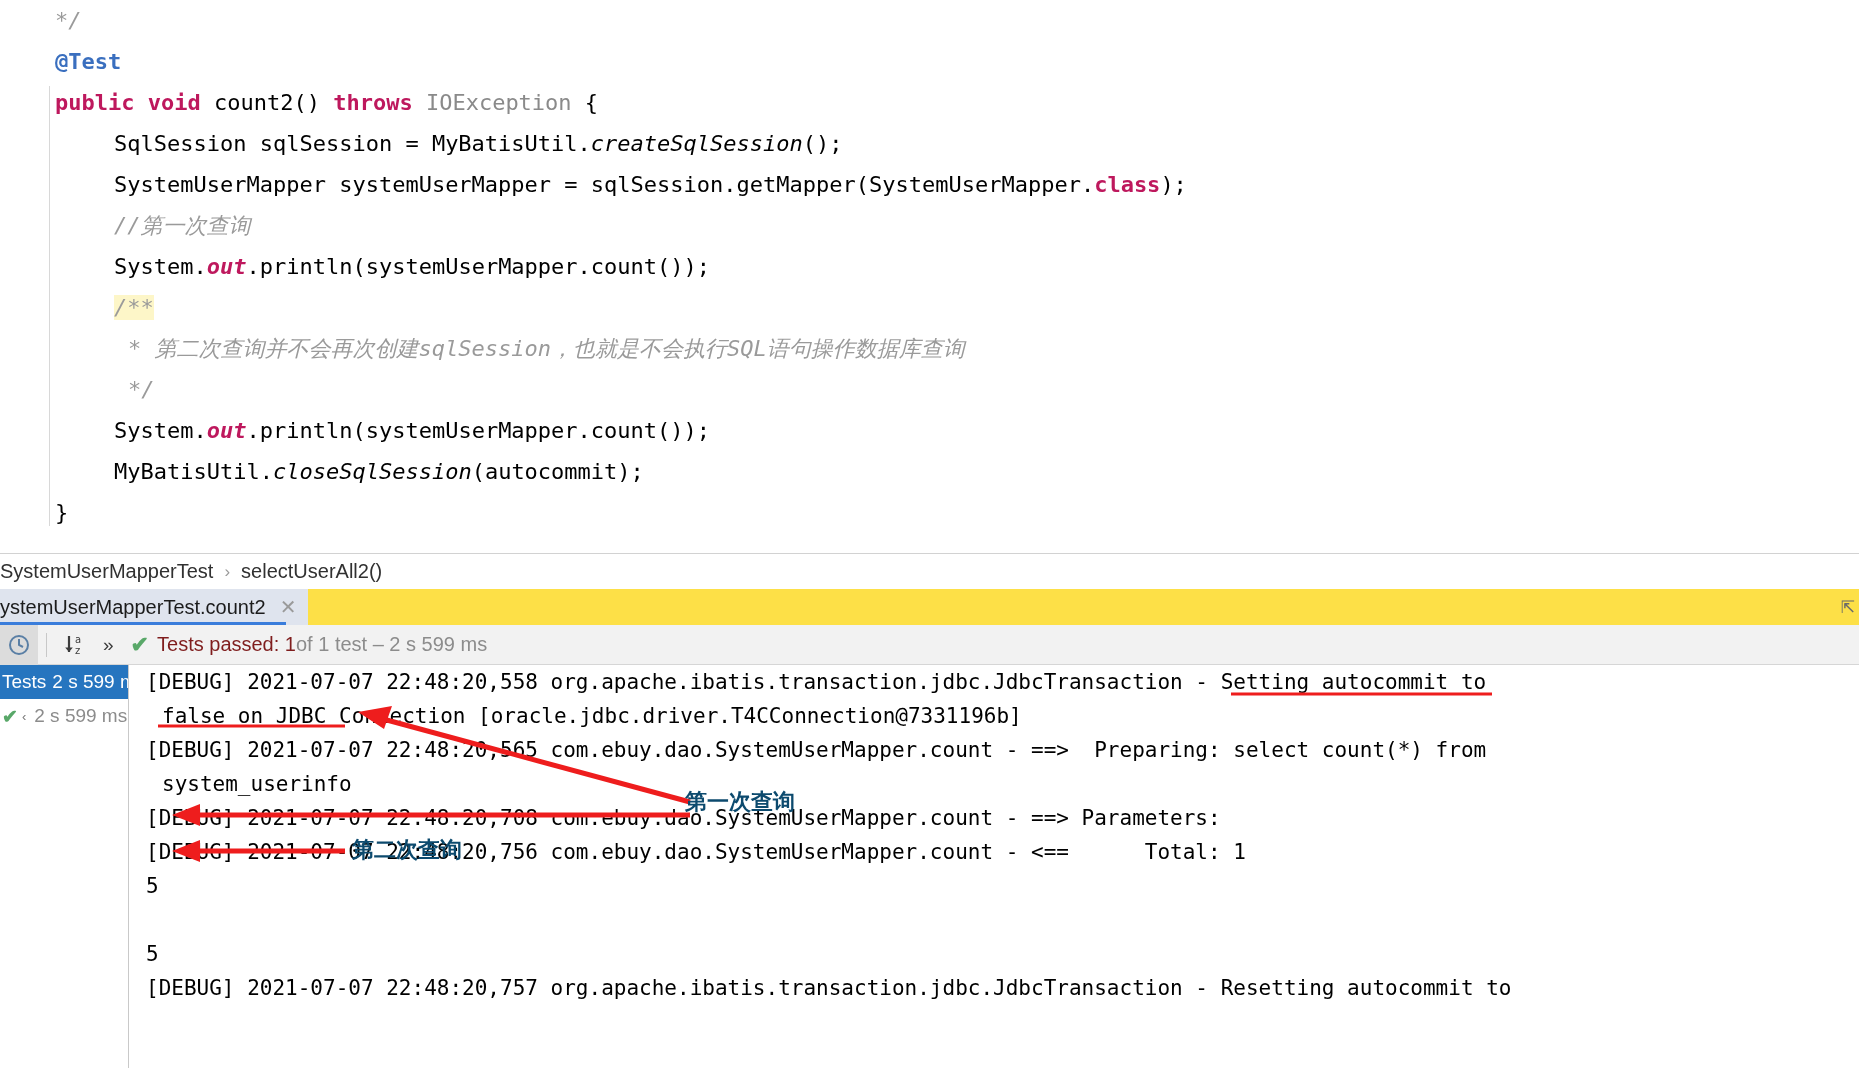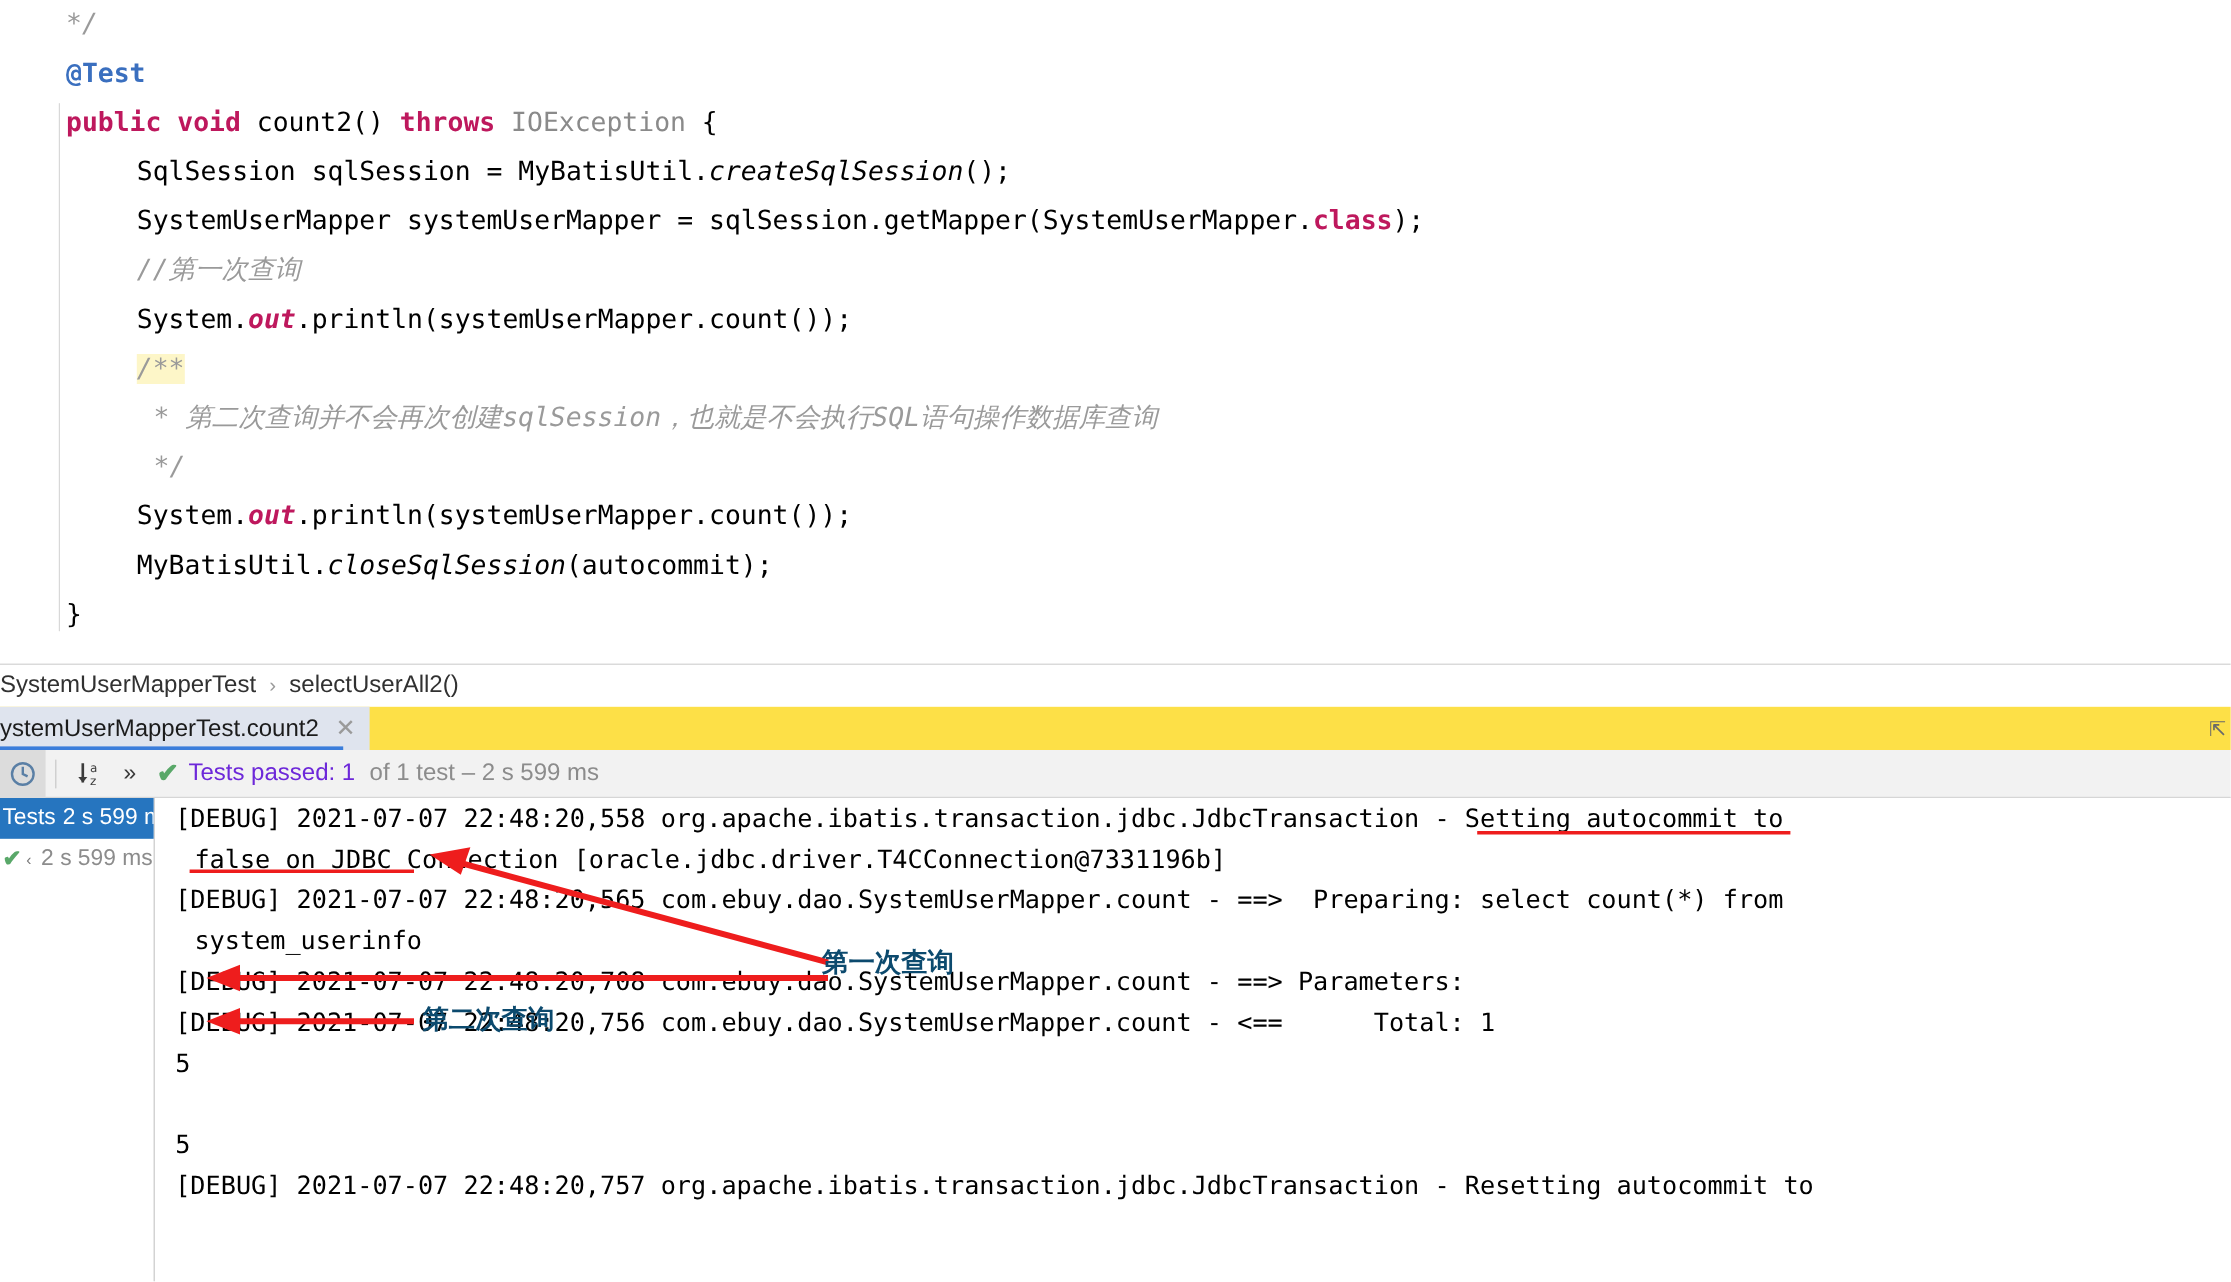--- a/index.html
+++ b/index.html
@@ -79,22 +79,22 @@
   }
   .rb-icon-box {
     width: 38px; height: 40px; display: flex; align-items: center; justify-content: center;
     background: #dcdcdc;
   }
   .rb-sep { width: 1px; height: 24px; background: #c8c8c8; margin: 0 8px; }
   .rb-btn { width: 40px; height: 40px; display: flex; align-items: center; justify-content: center; }
   .rb-chevrons { color: #3c3c3c; font-size: 19px; padding: 0 8px; letter-spacing: -1px; }
   .rb-status { display: flex; align-items: center; font-size: 20px; margin-left: 10px; }
   .check { color: #59a869; font-size: 22px; margin-right: 8px; font-weight: bold; }
-  .st-strong { color: #6d28d9; }
-  .st-dim { color: #8c8c8c; margin-left: 12px; }
+  .st-strong { color: #7f1d1d; }
+  .st-dim { color: #8c8c8c; margin-left: 0; }
 
   
   .tree {
     position: absolute; left: 0; top: 665px; width: 129px; height: 403px;
     background: #ffffff; border-right: 1px solid #c9c9c9;
     font-size: 19px;
   }
   .tree-row {
     display: flex; align-items: center; height: 34px; padding-left: 2px;
     white-space: nowrap; overflow: hidden;

